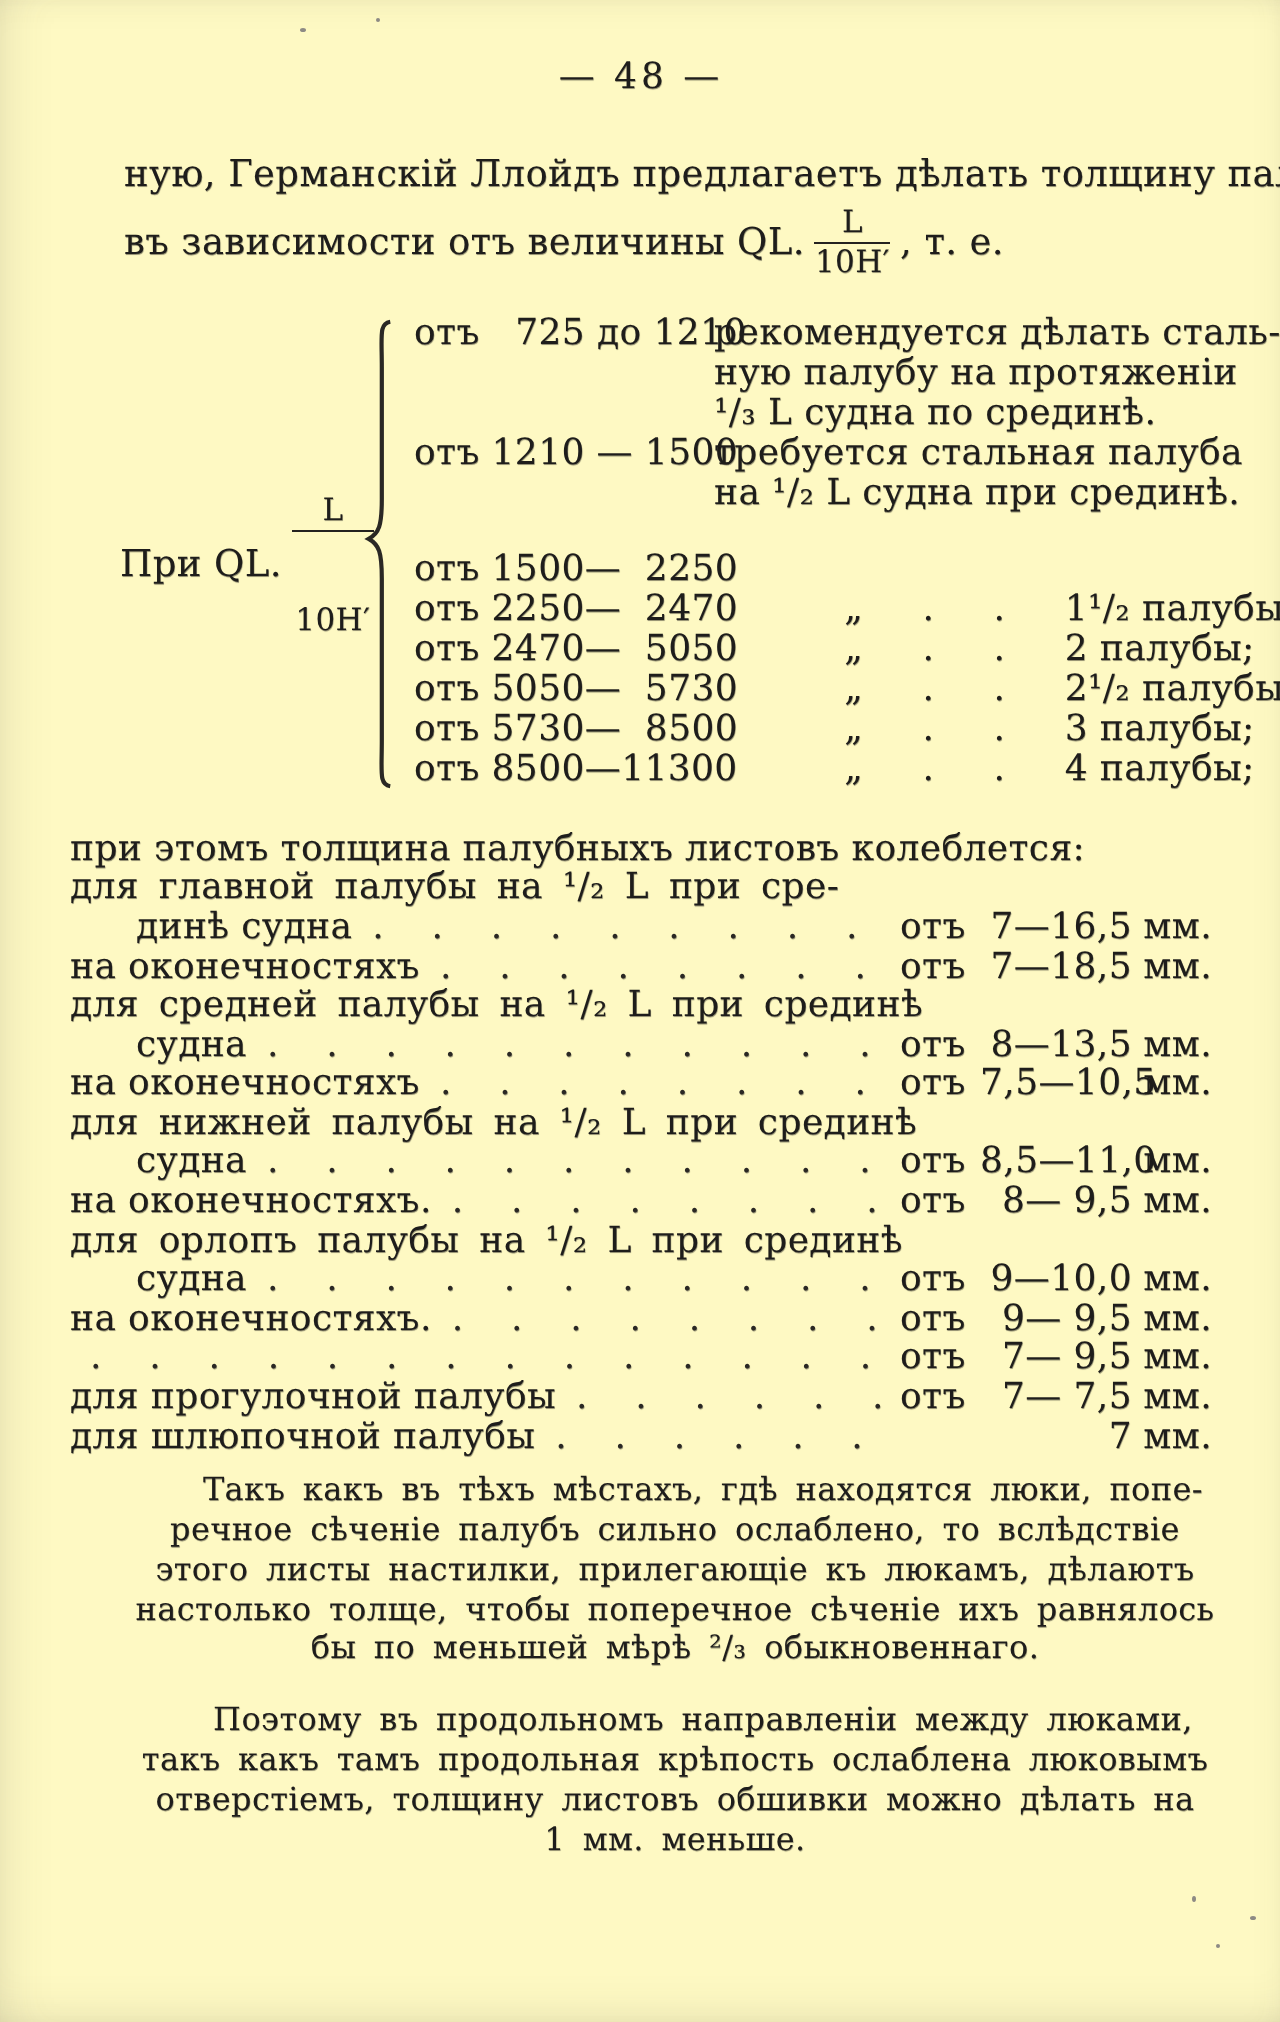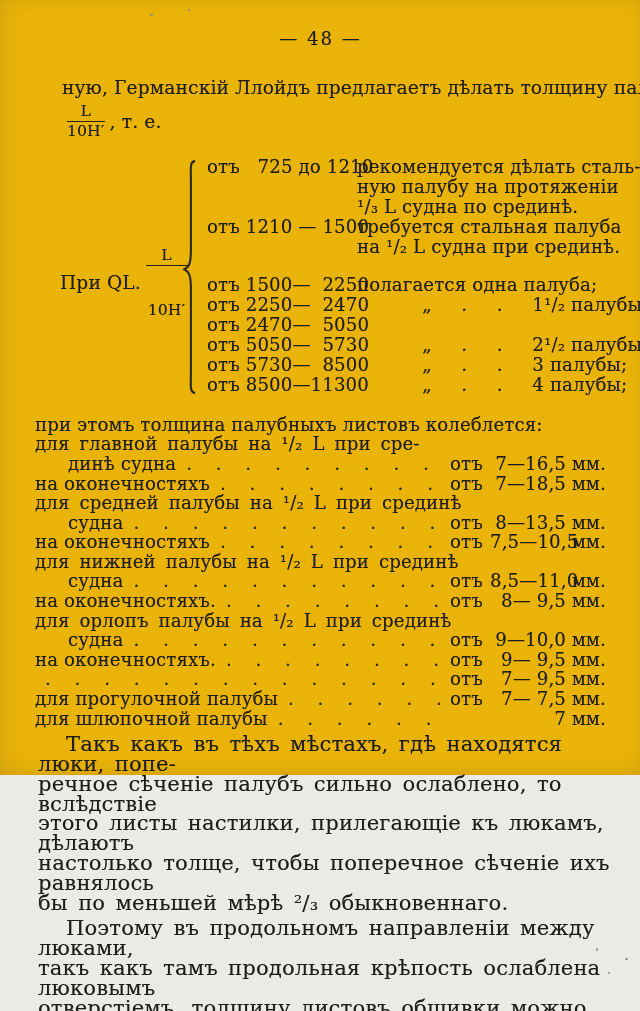--- a/index.html
+++ b/index.html
@@ -5,22 +5,22 @@
   html,body{margin:0;padding:0;}
   body{
     width:640px;height:1011px;
     background:#eceae5;
     font-family:"DejaVu Serif","Liberation Serif",serif;
     color:#1e1d1b;
     overflow:hidden;
   }
   .page{
     position:relative;
-    width:640px;height:775px;
-    background:#eab308;
+    width:640px;height:1011px;
+    background:#fef9c3;
     box-shadow:inset 18px 0 30px -24px rgba(80,75,70,.25),
                inset -10px 0 22px -18px rgba(80,75,70,.18),
                inset 0 -20px 28px -24px rgba(80,75,70,.2),
                inset 0 14px 22px -20px rgba(80,75,70,.15);
     box-sizing:border-box;
     padding:20px 34px 0 35px;
     letter-spacing:.2px;
   }
   .ink{text-shadow:.25px .25px .35px rgba(20,18,16,.45);}
   .pagenum{
@@ -60,40 +60,42 @@
   .lrow{display:flex;align-items:flex-end;}
   .lrow .ltext{white-space:pre;flex:none;}
   .lrow.head .ltext{word-spacing:4px;}
   .lrow.sub .ltext{padding-left:33px;}
   .leader{flex:1;overflow:hidden;white-space:pre;margin:0 4px 0 10px;color:#2a2824;}
   .lot{flex:none;width:40px;white-space:pre;}
   .lval{flex:none;width:76px;text-align:right;white-space:pre;}
   .lunit{flex:none;width:40px;text-align:right;white-space:pre;}
   
   .para{
-    width:573px;font-size:21px;line-height:19.8px;
+    width:573px;font-size:16px;line-height:19.8px;
     white-space:pre-line;word-spacing:3.5px;
-    margin:3px;
+    margin:16px;
+    text-align:center;
   }
   .para.indent{text-indent:28px;}
   .para+.para{margin-top:6px;}
   .p2{margin-top:7px;}
   
   .speck{position:absolute;border-radius:50%;background:#8d8a84;}
 </style>
 </head>
 <body>
 
 <div class="page">
 
   <div class="pagenum ink">— 48 —</div>
 
   <div class="p1 ink">
     <div class="l1">ную, Германскій Ллойдъ предлагаетъ дѣлать толщину палубы</div>
     <div class="l2">
+      <span>въ зависимости отъ величины QL.</span>
       <span class="frac">
         <span class="num">L</span>
         <span class="den">10H′</span>
       </span>
       <span>, т. е.</span>
     </div>
   </div>
 
   <div class="brace-block ink">
     <div class="brace-label">
@@ -116,28 +118,28 @@
         </div>
         <div class="brow">
           <span class="brange">отъ 1210 — 1500</span>
           <span class="bdesc">требуется стальная палуба
 на ¹/₂ L судна при срединѣ.</span>
         </div>
       </div>
       <div class="bgroup-bottom">
         <div class="brow">
           <span class="brange">отъ 1500—  2250</span>
-          <span class="bdesc">полагается одна палуба;</span>
         </div>
         <div class="brow">
           <span class="brange">отъ 2250—  2470</span>
           <span class="bdesc">           „     .     .     1¹/₂ палубы;</span>
         </div>
         <div class="brow">
           <span class="brange">отъ 2470—  5050</span>
+          <span class="bdesc">           „     .     .     2 палубы;</span>
         </div>
         <div class="brow">
           <span class="brange">отъ 5050—  5730</span>
           <span class="bdesc">           „     .     .     2¹/₂ палубы;</span>
         </div>
         <div class="brow">
           <span class="brange">отъ 5730—  8500</span>
           <span class="bdesc">           „     .     .     3 палубы;</span>
         </div>
         <div class="brow">

